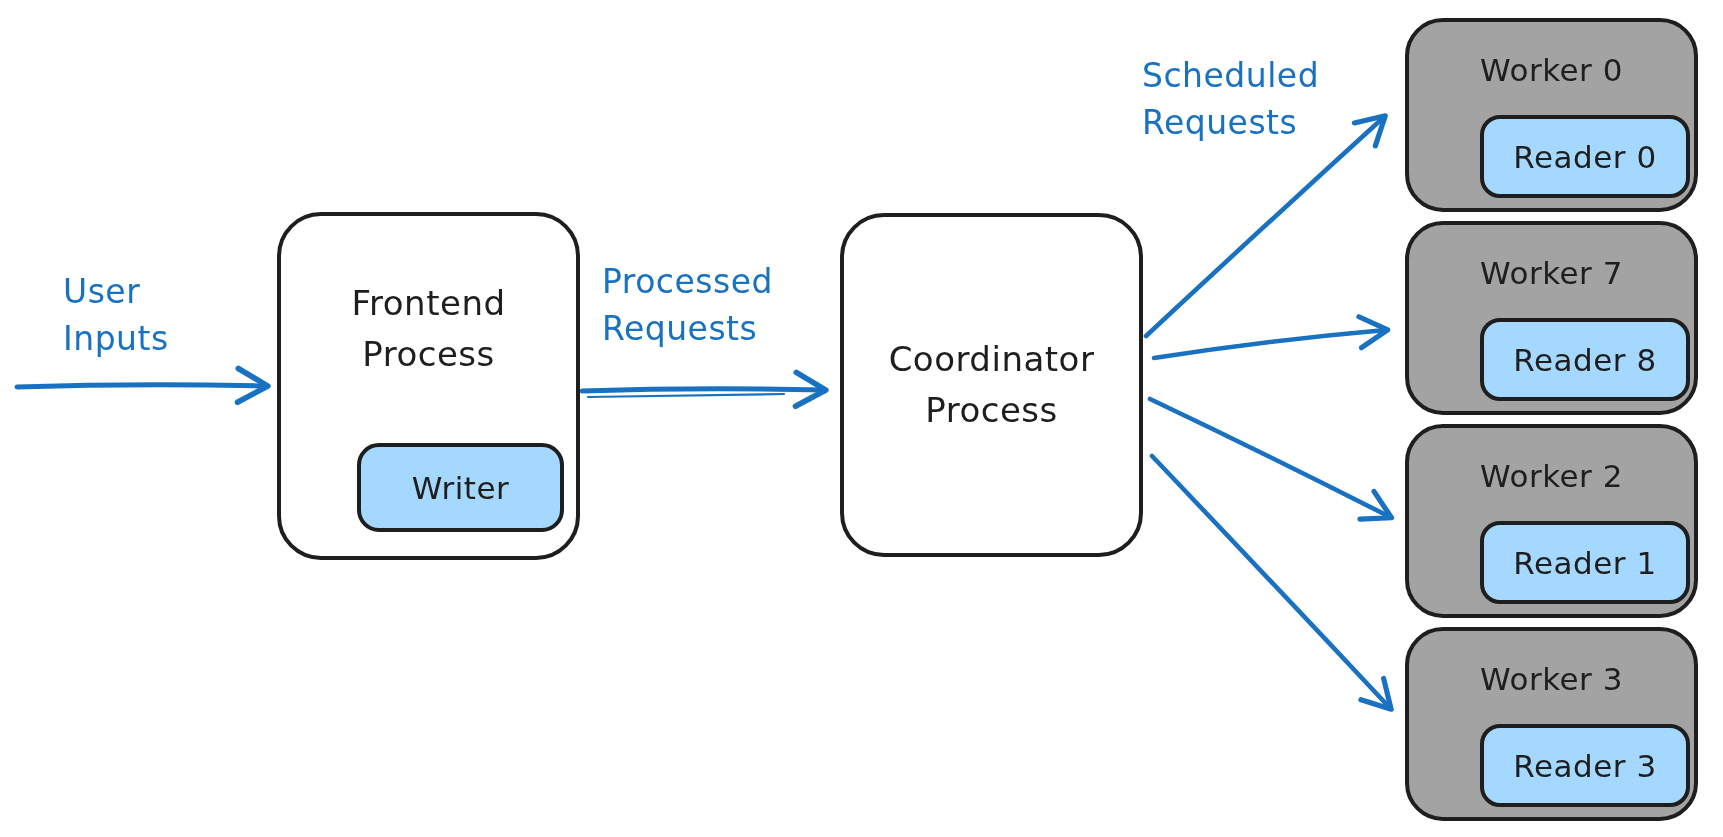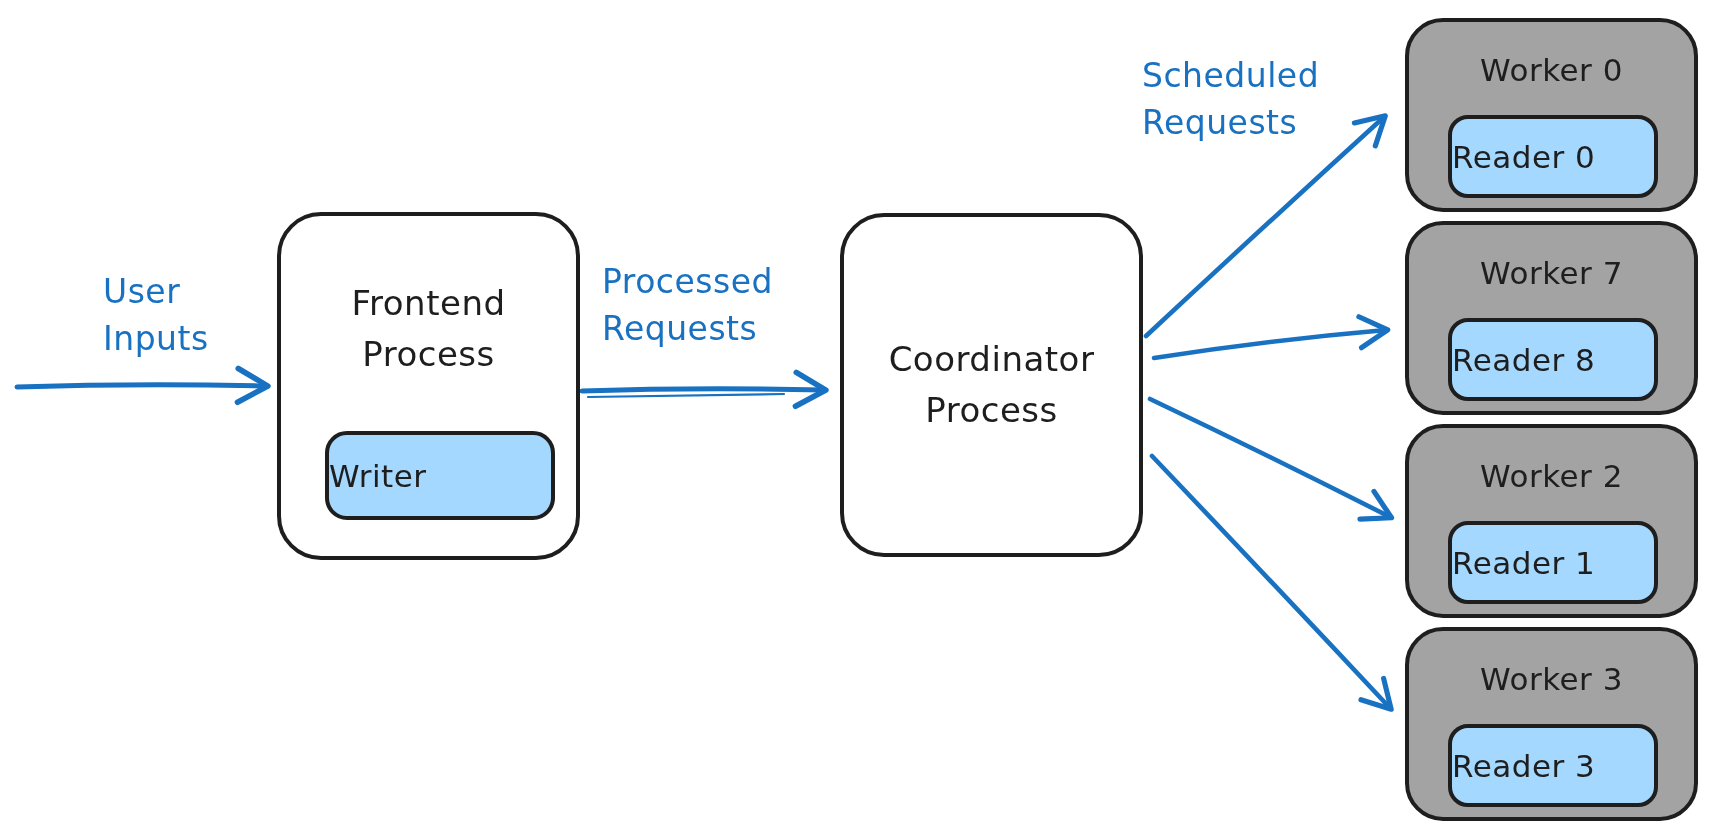--- a/index.html
+++ b/index.html
@@ -17,33 +17,33 @@
     border:4px solid #1e1e1e;border-radius:44px;
   }
   .proc-title{
     position:absolute;left:0;width:100%;text-align:center;
     color:#1e1e1e;font-size:34px;line-height:51px;letter-spacing:.5px;white-space:pre;
   }
   .proc-title.centered{top:50%;transform:translateY(-50%);}
   .chip{
     position:absolute;box-sizing:border-box;background:#a5d8ff;
     border:4px solid #1e1e1e;border-radius:22px;
-    display:flex;align-items:center;
-    color:#1e1e1e;font-size:31px;letter-spacing:.5px;white-space:pre;
+    display:flex;align-items:center;justify-content:center;
+    color:#1e1e1e;font-size:31px;letter-spacing:.5px;white-space:pre;margin-left:32px;
   }
   .worker-box{
     position:absolute;box-sizing:border-box;left:1405px;width:293px;height:194px;
     background:#a3a3a3;border:4px solid #1e1e1e;border-radius:38px;
   }
   .worker-title{
     position:absolute;top:30px;left:0;width:100%;text-align:center;
     color:#1e1e1e;font-size:31px;letter-spacing:.5px;white-space:pre;
   }
   .reader-chip{left:39px;top:93px;width:210px;height:83px;border-radius:20px;}
-  .writer-chip{left:44px;top:215px;width:230px;height:89px;}
+  .writer-chip{left:44px;top:227px;width:207px;height:89px;}
 </style>
 </head>
 <body>
 
 <div class="canvas">
 
   <svg class="arrow-layer" viewBox="0 0 1723 837" xmlns="http://www.w3.org/2000/svg">
     <defs>
       <marker id="ah" viewBox="0 0 12 12" refX="9.5" refY="6" markerWidth="9" markerHeight="9" orient="auto-start-reverse" markerUnits="strokeWidth">
         <path d="M2,1.5 L10,6 L2,10.5" fill="none" stroke="#1971c2" stroke-width="1.5" stroke-linecap="round" stroke-linejoin="round"></path>
@@ -53,21 +53,21 @@
       <path d="M17,387 Q140,383 266,386" stroke-width="5" marker-end="url(#ah)"></path>
       <path d="M582,391 Q700,387 824,390" stroke-width="5" marker-end="url(#ah)"></path>
       <path d="M588,397 L784,394" stroke-width="2.2"></path>
       <path d="M1146,336 Q1262,228 1384,117" stroke-width="4.6" marker-end="url(#ah)"></path>
       <path d="M1154,358 Q1270,340 1386,330" stroke-width="4.6" marker-end="url(#ah)"></path>
       <path d="M1150,399 Q1268,455 1390,517" stroke-width="4.6" marker-end="url(#ah)"></path>
       <path d="M1152,456 Q1270,580 1390,708" stroke-width="4.6" marker-end="url(#ah)"></path>
     </g>
   </svg>
 
-  <div class="blue-label" style="left:63px;top:268px;margin-left:40px;"><span>User</span><br><span>Inputs</span></div>
+  <div class="blue-label" style="left:63px;top:268px;"><span>User</span><br><span>Inputs</span></div>
 
   <div class="blue-label" style="left:602px;top:258px;"><span>Processed</span><br><span>Requests</span></div>
 
   <div class="blue-label" style="left:1142px;top:52px;"><span>Scheduled</span><br><span>Requests</span></div>
 
   <div class="proc-box" style="left:277px;top:212px;width:303px;height:348px;">
     <div class="proc-title" style="top:62px;text-align:center;"><span>Frontend</span><br><span>Process</span></div>
     <div class="chip writer-chip">
       <span>Writer</span>
     </div>

